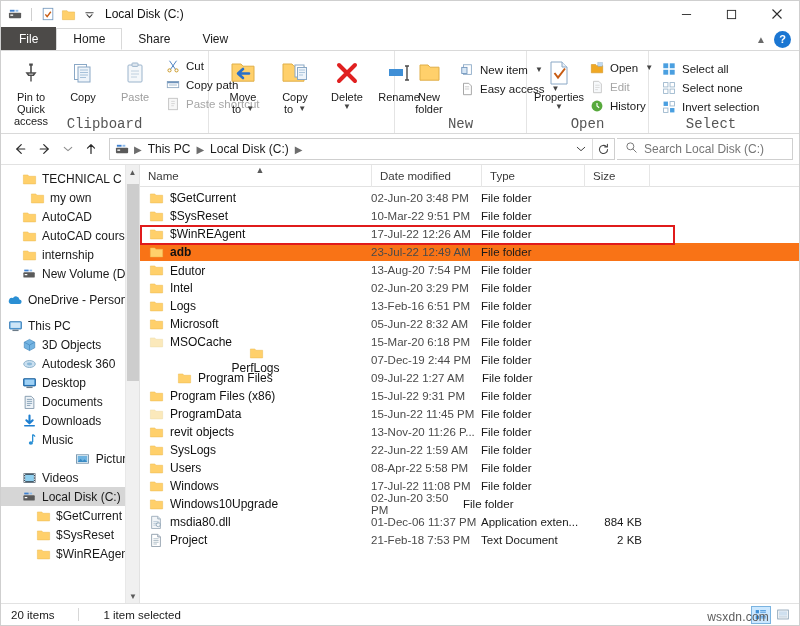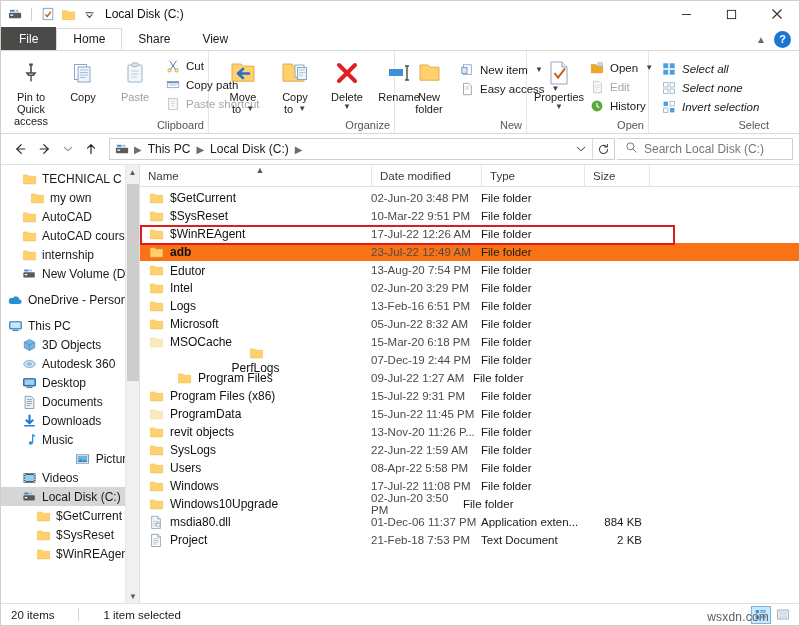--- a/index.html
+++ b/index.html
@@ -31,21 +31,21 @@
   .tab.active { background:#fff; border:1px solid #d9d9d9; border-bottom:1px solid #fff; position:relative; z-index:3; }
   .tab-right { margin-left:auto; display:flex; align-items:center; gap:8px; padding-right:8px; height:22px; }
   .help-btn { width:17px; height:17px; border-radius:50%; background:#1b76d2; color:#fff; font-size:11px; font-weight:bold; display:flex; align-items:center; justify-content:center; }
   .chev-up { color:#6a6a6a; font-size:10px; }
 
   
   .ribbon { height: 84px; background:#fff; border-top:1px solid #d9d9d9; border-bottom:1px solid #d9d9d9; display:flex; position:relative; z-index:1; flex:0 0 84px; }
   .rgroup { display:flex; flex-direction:column; justify-content:space-between; border-right:1px solid #e4e4e4; padding: 3px 4px 0 4px; }
   .rgroup:last-child { border-right:none; }
   .rgroup-body { display:flex; align-items:flex-start; height:62px; }
-  .rgroup-label { text-align:right; font-size:11px; color:#555; padding-bottom:2px; }
+  .rgroup-label { text-align:center; font-size:14px; color:#555; padding-bottom:2px;font-family:Liberation Mono, monospace; }
   .big-btn { width:auto; min-width:52px; padding:3px 6px; display:flex; flex-direction:column; align-items:center; justify-content:flex-start; text-align:center; font-size:11px; line-height:12px; color:#1a1a1a; }
   .big-btn .ico { height:32px; display:flex; align-items:center; justify-content:center; margin-bottom:2px; }
   .big-btn.disabled { color:#9d9d9d; }
   .small-col { display:flex; flex-direction:column; justify-content:center; padding-top:2px; }
   .small-btn { display:flex; align-items:center; gap:5px; height:19px; padding:0 4px; font-size:11.5px; color:#1a1a1a; white-space:nowrap; }
   .small-btn.disabled { color:#a6a6a6; }
   .small-btn .sico { width:16px; height:16px; display:flex; align-items:center; justify-content:center; flex:0 0 16px; }
   .caret { font-size:8px; color:#444; margin-left:2px; }
   .caret-d { font-size:8px; color:#444; margin-top:-2px; }
 
@@ -278,21 +278,20 @@
         <div class="big-btn">
           <span class="ico">
             <svg width="28" height="28" viewBox="0 0 28 28">
                 <rect x="4" y="10" width="14" height="7" fill="#3f8fd6"></rect>
                 <path d="M22 7v14M20 7h4M20 21h4" stroke="#4a4a4a" stroke-width="1.4"></path>
               </svg>
           </span>
           <span>Rename</span>
         </div>
       </div>
-      <div class="rgroup-label">Organize</div>
     </div>
 
     <div class="rgroup" style="width:132px;">
       <div class="rgroup-body" style="padding-left:4px;">
         <div class="big-btn">
           <span class="ico">
             <svg width="28" height="26" viewBox="0 0 28 26">
                 <path d="M5 5h8l2 2.2h9v13H5z" fill="#ffd06b" stroke="#e0af48"></path>
               </svg>
           </span>
@@ -366,21 +365,21 @@
                 </svg>
             </span>
             <span>History</span>
           </div>
         </div>
       </div>
       <div class="rgroup-label">Open</div>
     </div>
 
     <div class="rgroup" style="width:124px;">
-      <div class="rgroup-body" style="padding-left:4px;font-style:italic;">
+      <div class="rgroup-body" style="padding-left:4px;">
         <div class="small-col" style="padding-top:5px;">
           <div class="small-btn">
             <span class="sico">
               <svg width="14" height="14" viewBox="0 0 16 16">
                   <rect x="1.5" y="1.5" width="5.6" height="5.6" fill="#4a9fe0"></rect>
                   <rect x="8.9" y="1.5" width="5.6" height="5.6" fill="#4a9fe0"></rect>
                   <rect x="1.5" y="8.9" width="5.6" height="5.6" fill="#4a9fe0"></rect>
                   <rect x="8.9" y="8.9" width="5.6" height="5.6" fill="#4a9fe0"></rect>
                 </svg>
             </span>
@@ -840,21 +839,21 @@
           </div>
           <div class="row">
             <div class="c-name" style="width: 231px; padding-left: 28px;">
               <span class="fico">
                 <svg width="15" height="14" viewBox="0 0 16 16">
                   <path d="M1 3.4h5.1l1.2 1.5H15v8.7H1z" fill="#ffd06b" stroke="#edbc52" stroke-width=".6"></path>
                 </svg>
               </span>
               <span>Program Files</span>
             </div>
-            <div class="c-date" style="width: 102px;">09-Jul-22 1:27 AM</div>
+            <div class="c-date" style="width: 111px;">09-Jul-22 1:27 AM</div>
             <div class="c-type" style="width: 103px;">File folder</div>
             <div class="c-size" style="width: 58px;"></div>
           </div>
           <div class="row">
             <div class="c-name" style="width: 231px;">
               <span class="fico">
                 <svg width="15" height="14" viewBox="0 0 16 16">
                   <path d="M1 3.4h5.1l1.2 1.5H15v8.7H1z" fill="#ffd06b" stroke="#edbc52" stroke-width=".6"></path>
                 </svg>
               </span>

